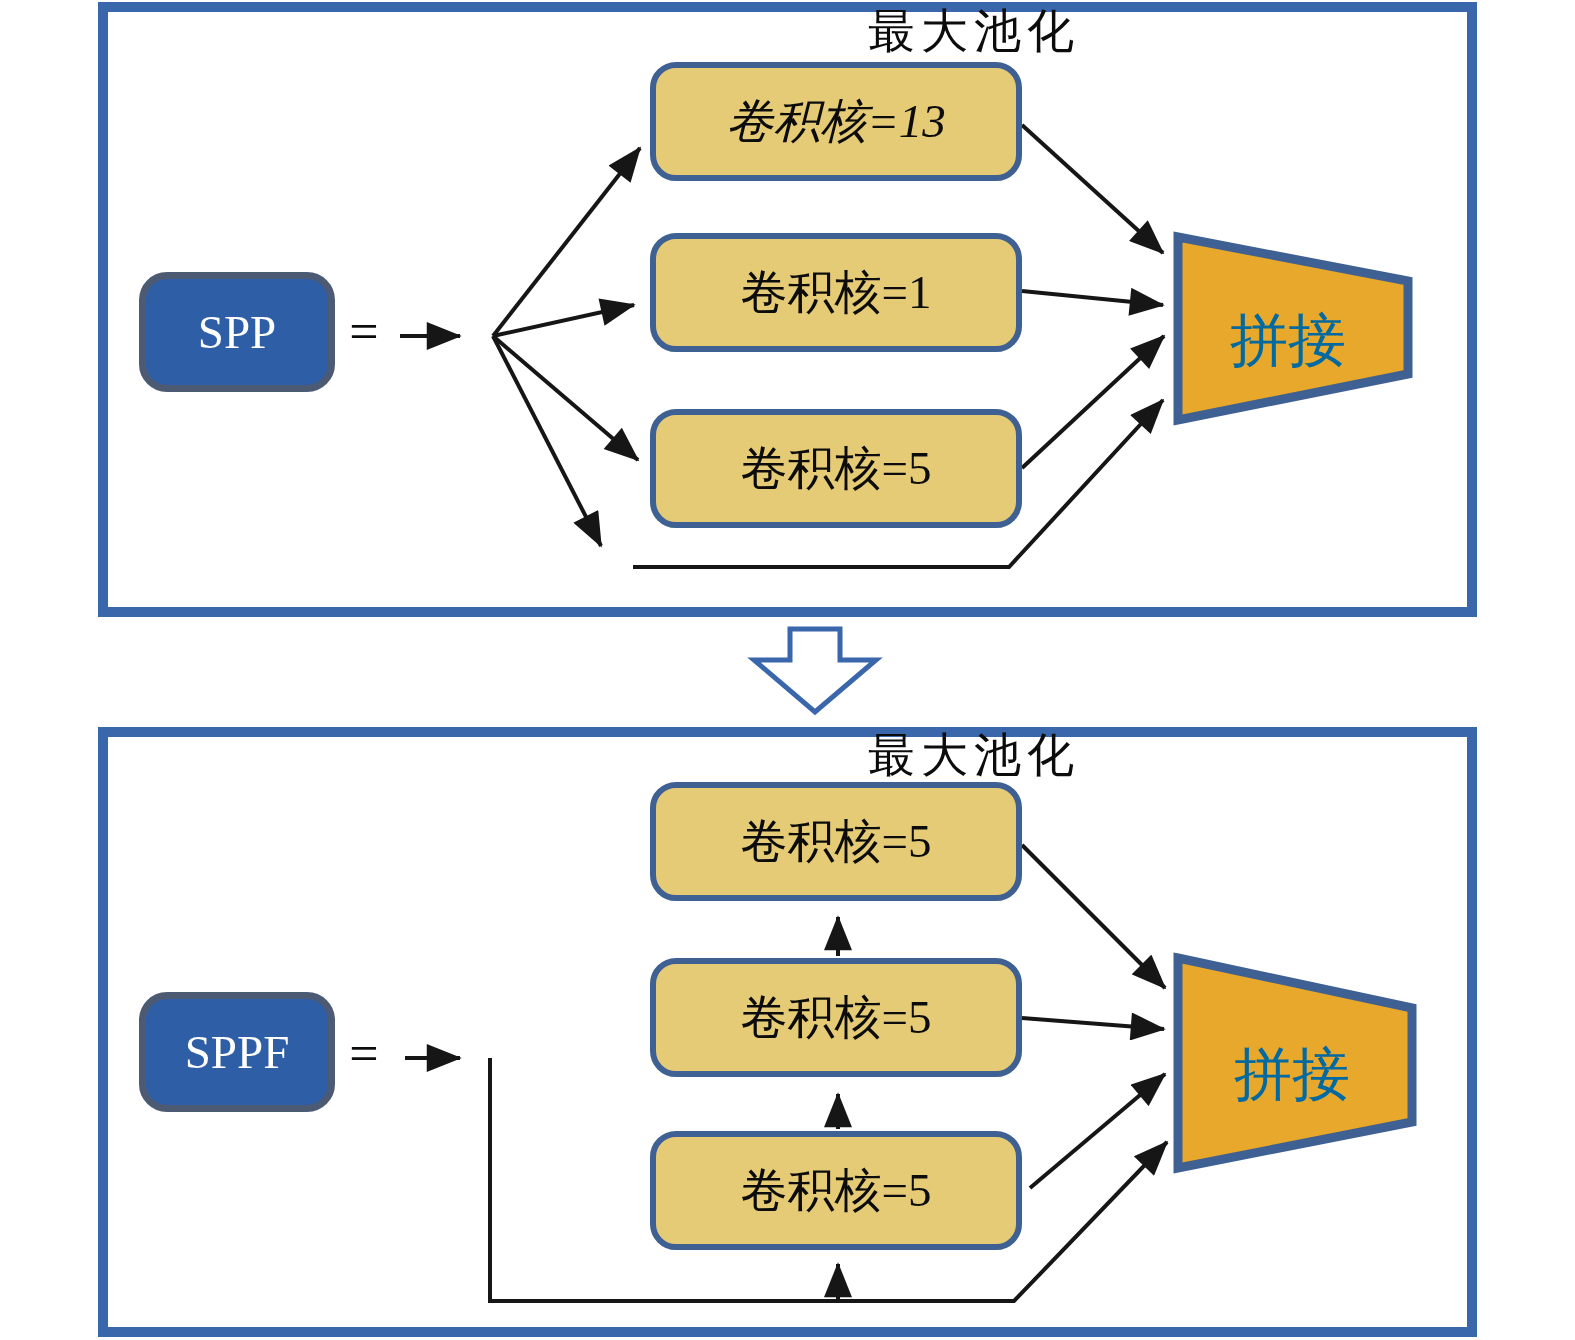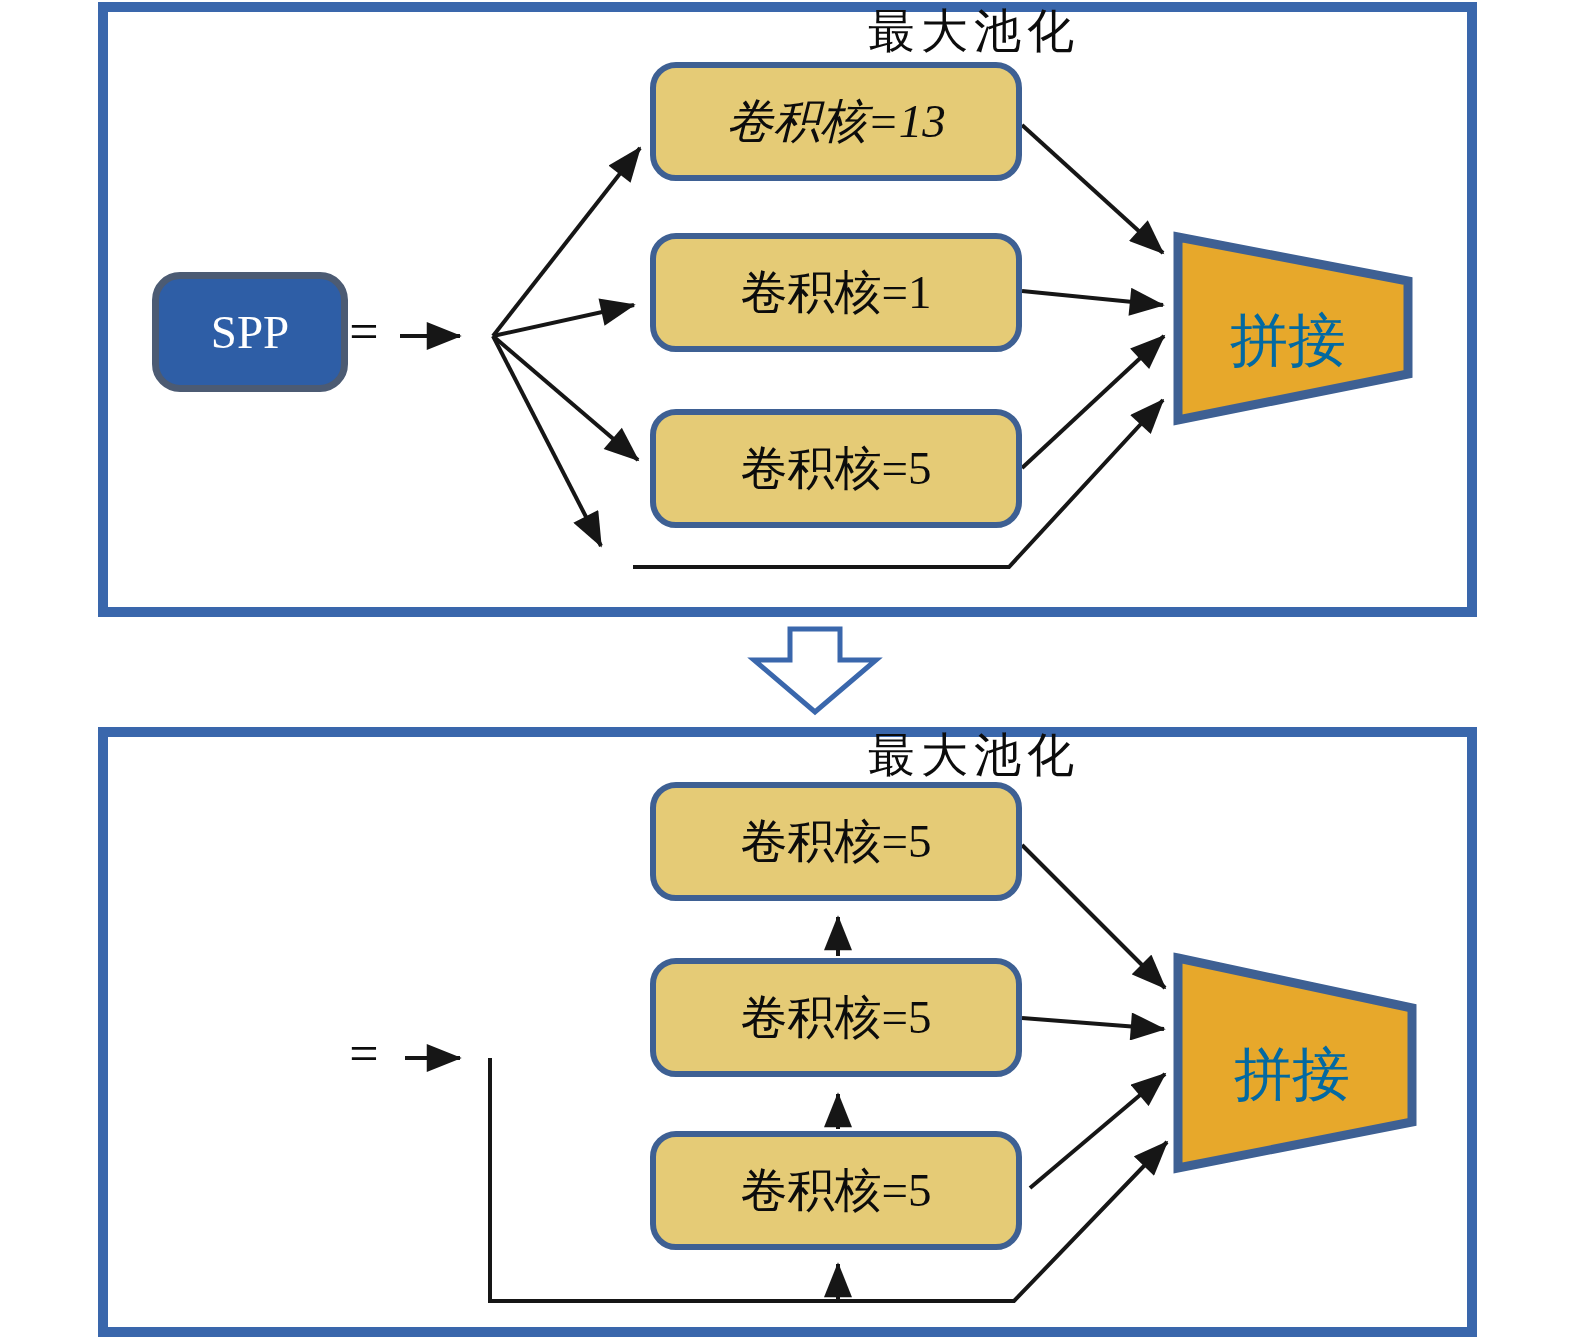--- a/index.html
+++ b/index.html
@@ -13,21 +13,21 @@
   }
   #panel-top{top:2px;height:595px;}
   #panel-bottom{top:727px;height:590px;}
   .pool-title{
     position:absolute;width:420px;text-align:right;font-size:47px;letter-spacing:6px;
     color:#0c0c0c;line-height:1.1;white-space:nowrap;
   }
   #title-top{left:660px;top:6px;}
   #title-bottom{left:660px;top:730px;}
   .src-node{
-    position:absolute;left:152px;width:196px;height:120px;box-sizing:border-box;
+    position:absolute;left:139px;width:196px;height:120px;box-sizing:border-box;
     background:var(--node-blue-fill,#2E5EA6);
     border:7px solid var(--node-blue-rim,#4C5B73);border-radius:28px;
     display:flex;align-items:center;justify-content:center;
     color:#ffffff;font-size:47px;
   }
   #spp-node{top:272px;}
   #sppf-node{top:992px;}
   .eq{
     position:absolute;width:60px;text-align:center;font-size:52px;color:#0c0c0c;line-height:1;
   }
@@ -111,20 +111,23 @@
   </div>
   <div class="conv-node" id="t-branch-2">
     <span>卷积核=5</span>
   </div>
 
   <div class="merge-label" id="merge-top">拼接</div>
 
   <div class="panel" id="panel-bottom"></div>
   <div class="pool-title" id="title-bottom">最大池化</div>
 
+  <div class="src-node" id="sppf-node">
+    <span>SPPF</span>
+  </div>
   <div class="eq" id="eq-bottom">=</div>
 
   <div class="conv-node" id="b-branch-0">
     <span>卷积核=5</span>
   </div>
   <div class="conv-node" id="b-branch-1">
     <span>卷积核=5</span>
   </div>
   <div class="conv-node" id="b-branch-2">
     <span>卷积核=5</span>

